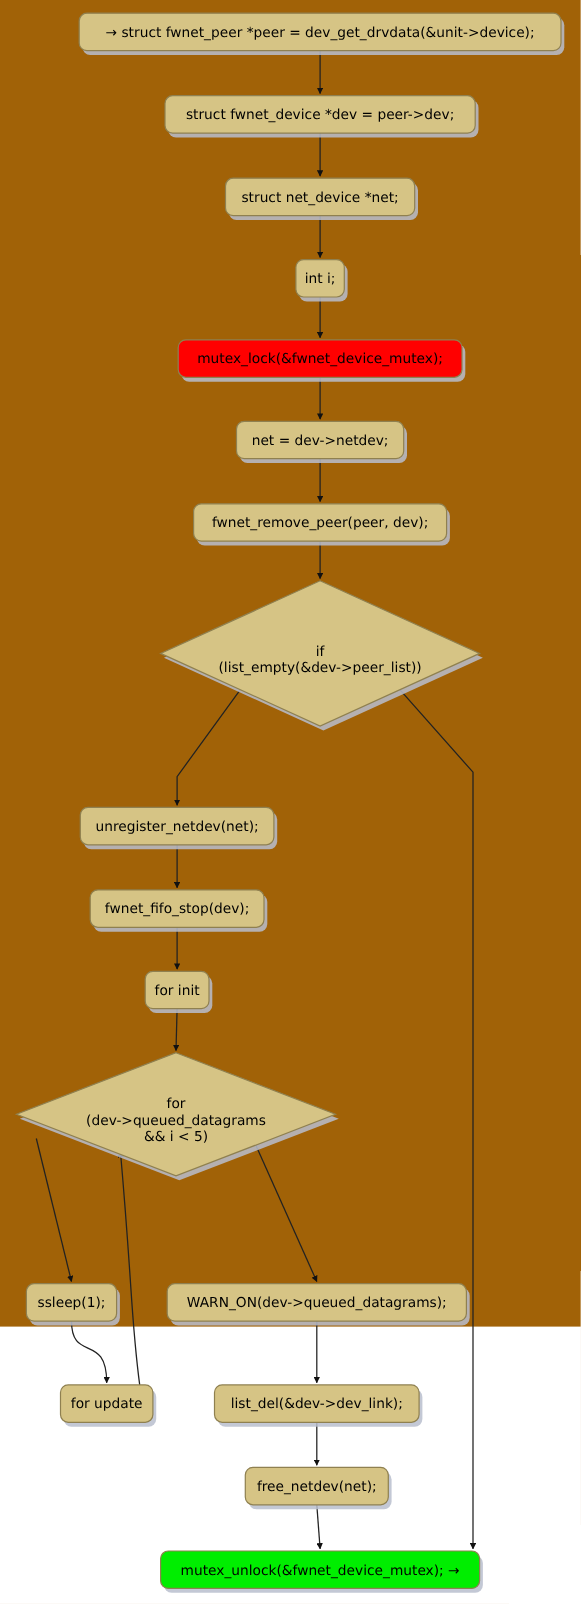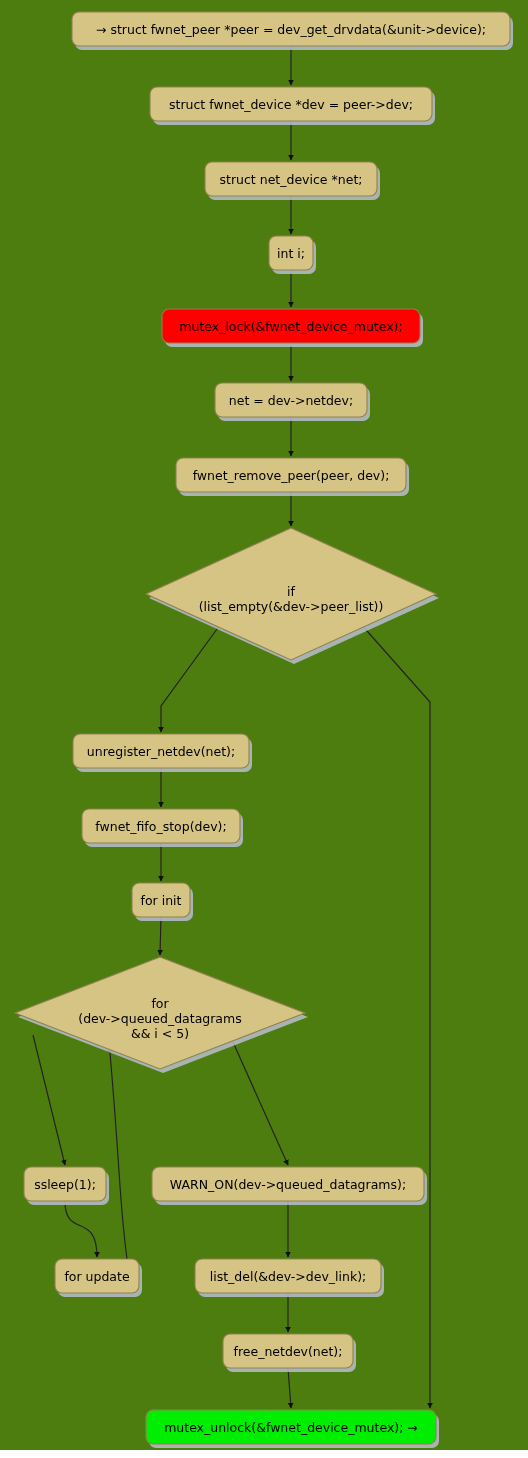--- a/index.html
+++ b/index.html
@@ -9,22 +9,22 @@
   }
   body {
     width: 528px;
     height: 1458px;
     overflow: hidden;
     font-family: "DejaVu Sans", sans-serif;
   }
   #flow-root {
     position: relative;
     width: 528px;
-    height: 1450px;
-    background: #4d7c0f;
+    height: 1206px;
+    background: #a16207;
   }
   svg#flow-svg {
     position: absolute;
     left: 0;
     top: 0;
     width: 528px;
     height: 1458px;
     display: block;
   }
   .node-text {

